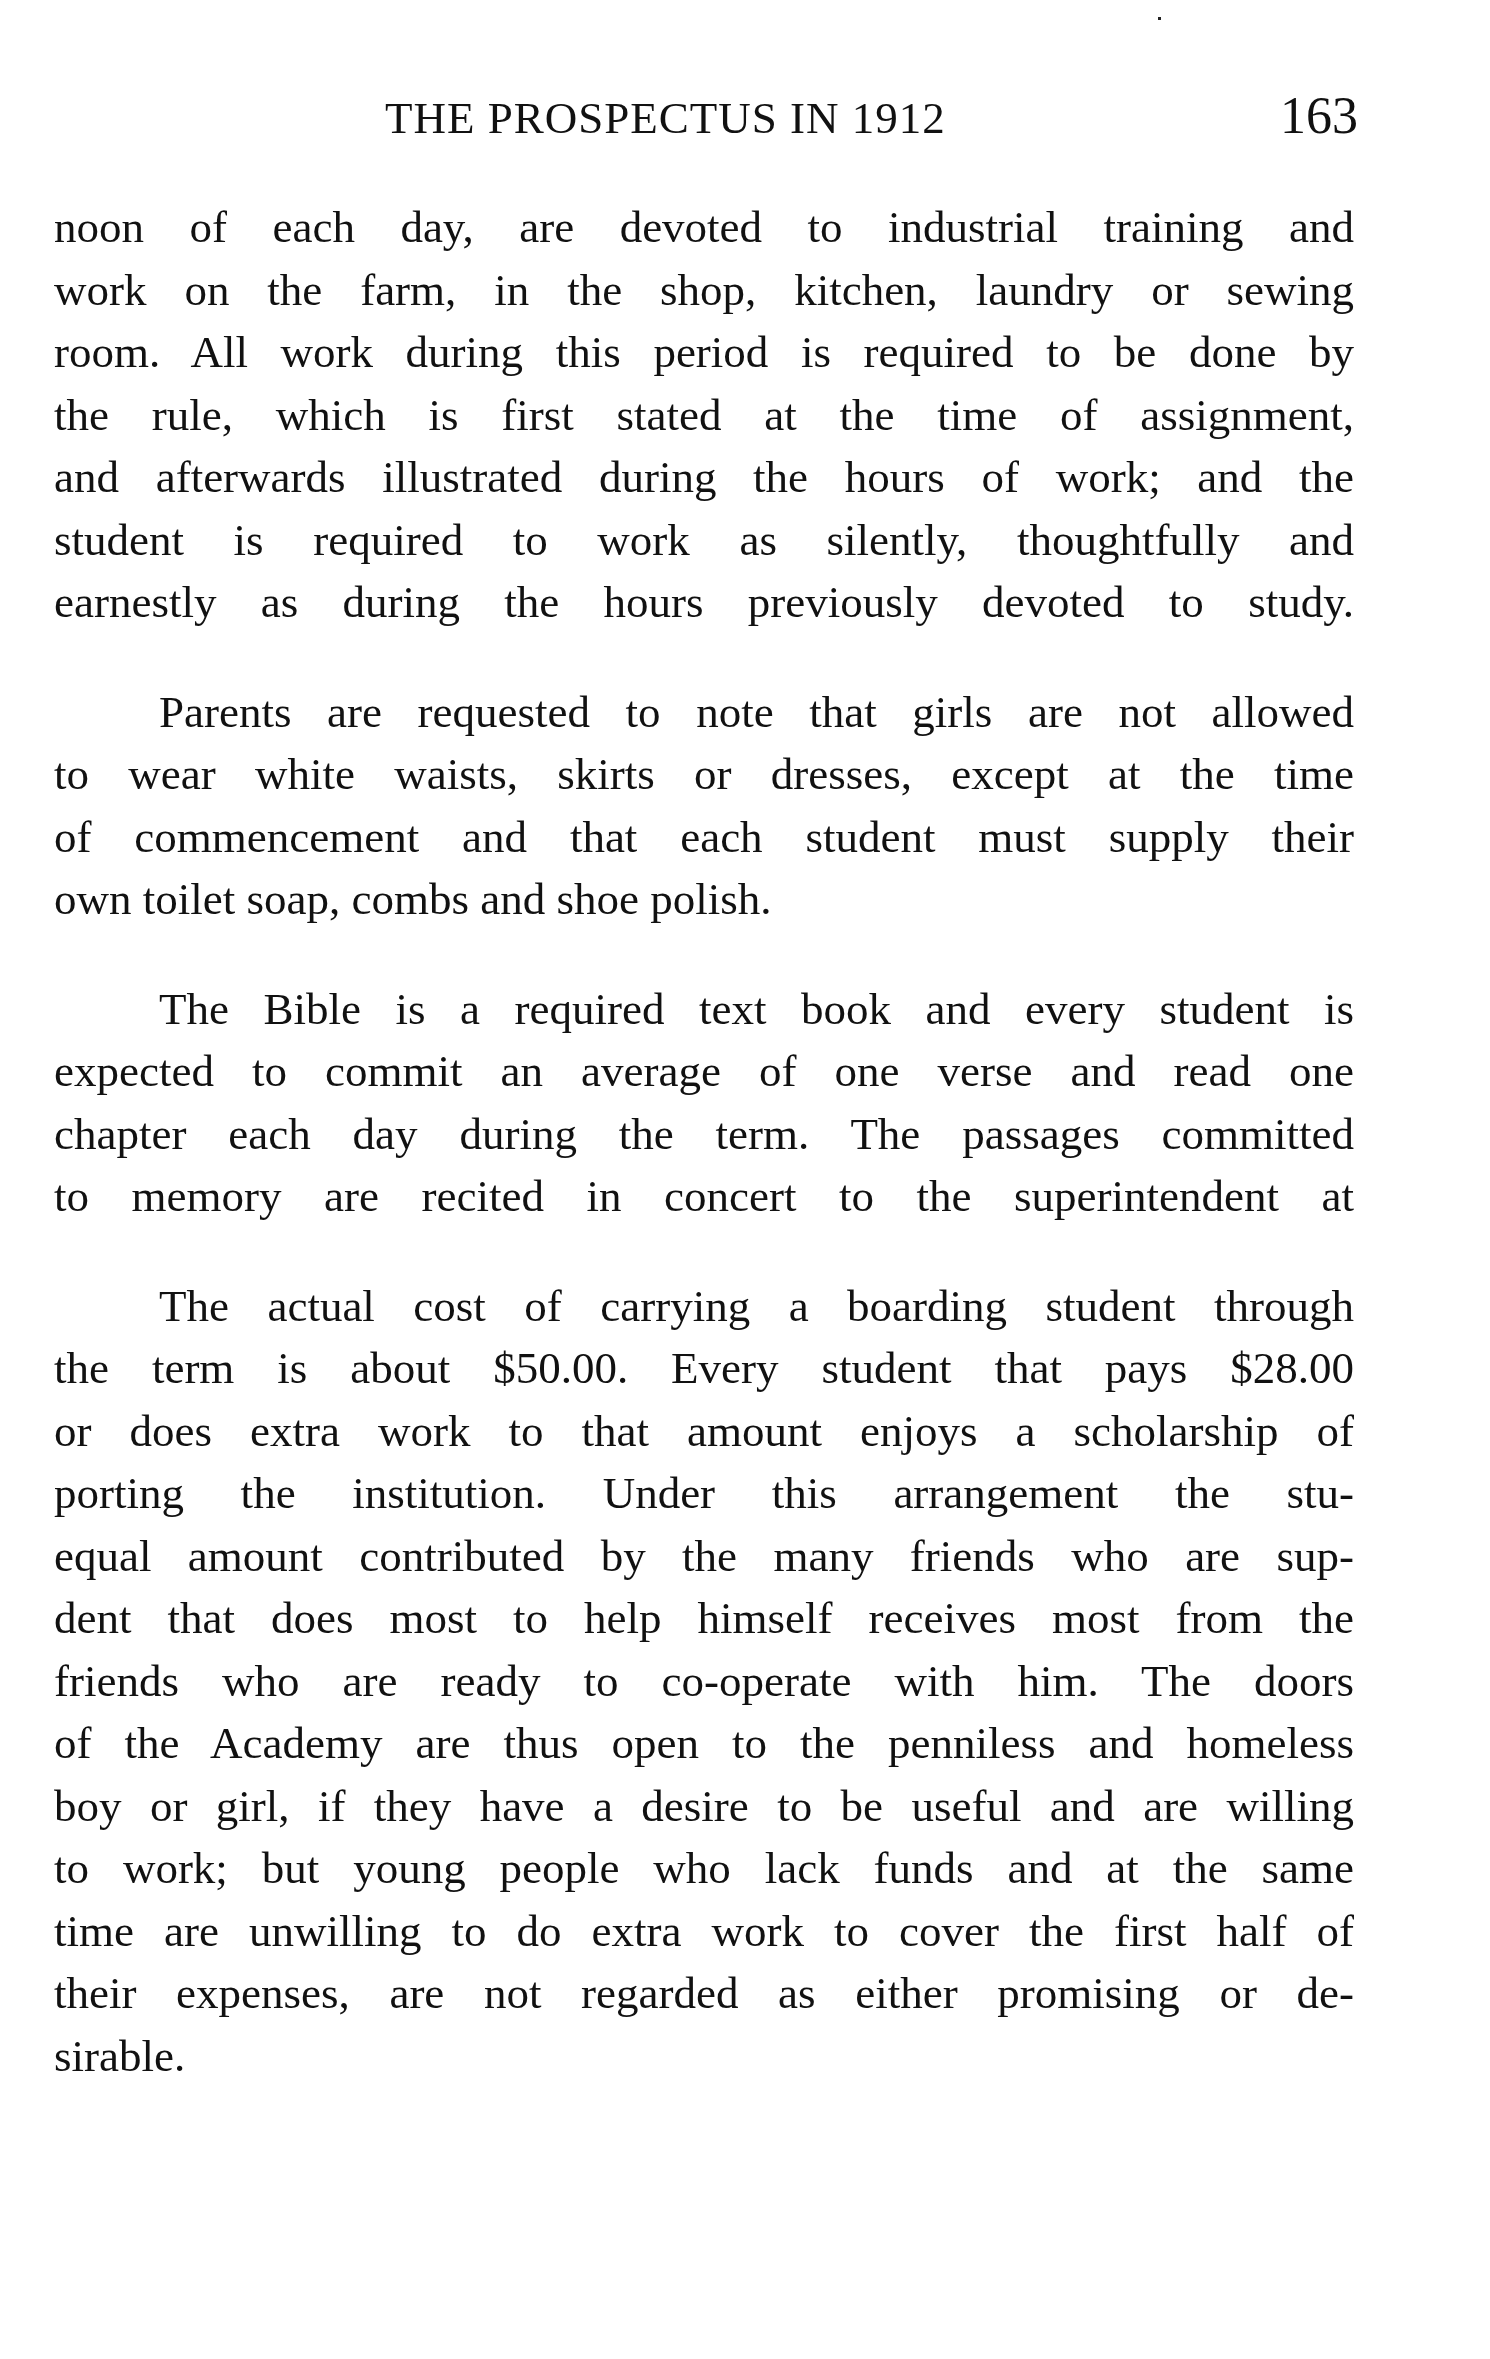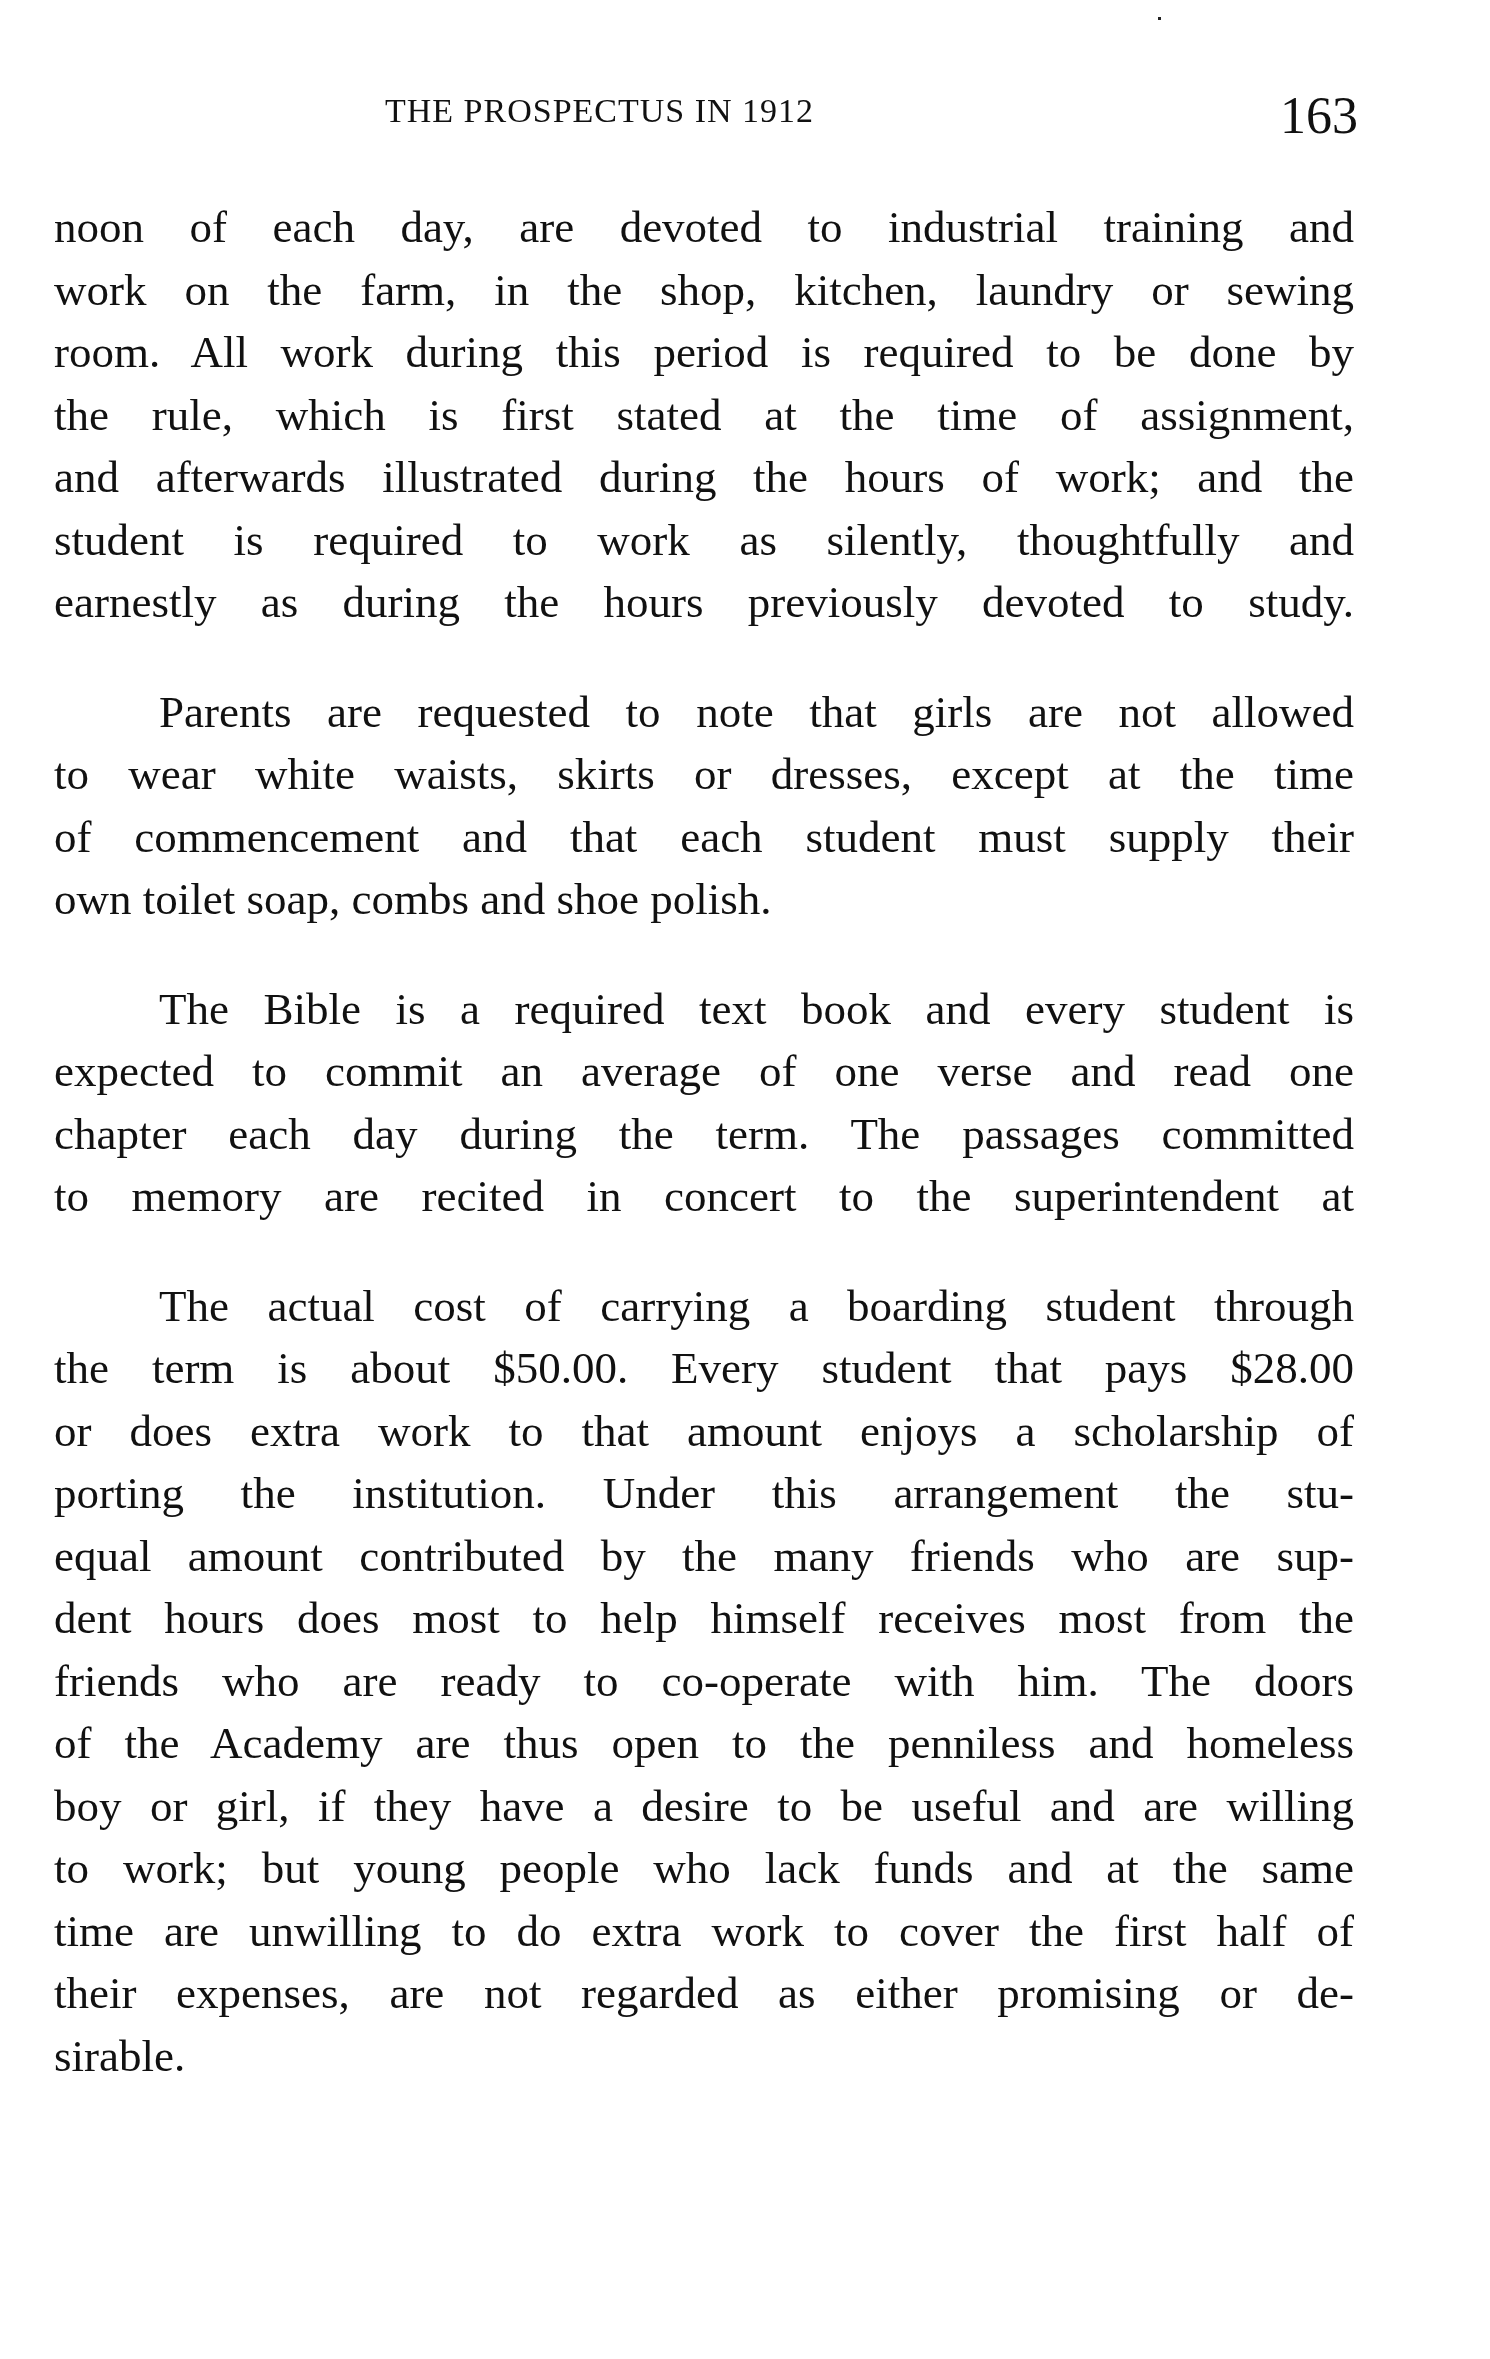--- a/index.html
+++ b/index.html
@@ -27,21 +27,21 @@
     position: absolute;
     top: 92px;
     left: 80px;
     width: 1270px;
     height: 60px;
   }
   .running-title {
     position: absolute;
     left: 305px;
     top: 0;
-    font-size: 34px;
+    font-size: 45px;
     letter-spacing: 1px;
     white-space: nowrap;
   }
   .page-number {
     position: absolute;
     right: -8px;
     top: -6px;
     font-size: 52px;
     white-space: nowrap;
   }
@@ -126,21 +126,21 @@
     <div class="line"><span class="line-inner">to memory are recited in concert to the superintendent at</span></div>
   </div>
   <span class="para-gap"></span>
 
   <div class="para">
     <div class="line indent"><span class="line-inner">The actual cost of carrying a boarding student through</span></div>
     <div class="line"><span class="line-inner">the term is about $50.00. Every student that pays $28.00</span></div>
     <div class="line"><span class="line-inner">or does extra work to that amount enjoys a scholarship of</span></div>
     <div class="line"><span class="line-inner">porting the institution. Under this arrangement the stu-</span></div>
     <div class="line"><span class="line-inner">equal amount contributed by the many friends who are sup-</span></div>
-    <div class="line"><span class="line-inner">dent hours does most to help himself receives most from the</span></div>
+    <div class="line"><span class="line-inner">dent that does most to help himself receives most from the</span></div>
     <div class="line"><span class="line-inner">friends who are ready to co-operate with him. The doors</span></div>
     <div class="line"><span class="line-inner">of the Academy are thus open to the penniless and homeless</span></div>
     <div class="line"><span class="line-inner">boy or girl, if they have a desire to be useful and are willing</span></div>
     <div class="line"><span class="line-inner">to work; but young people who lack funds and at the same</span></div>
     <div class="line"><span class="line-inner">time are unwilling to do extra work to cover the first half of</span></div>
     <div class="line"><span class="line-inner">their expenses, are not regarded as either promising or de-</span></div>
     <div class="line last"><span class="line-inner">sirable.</span></div>
   </div>
   <span class="para-gap"></span>
 

